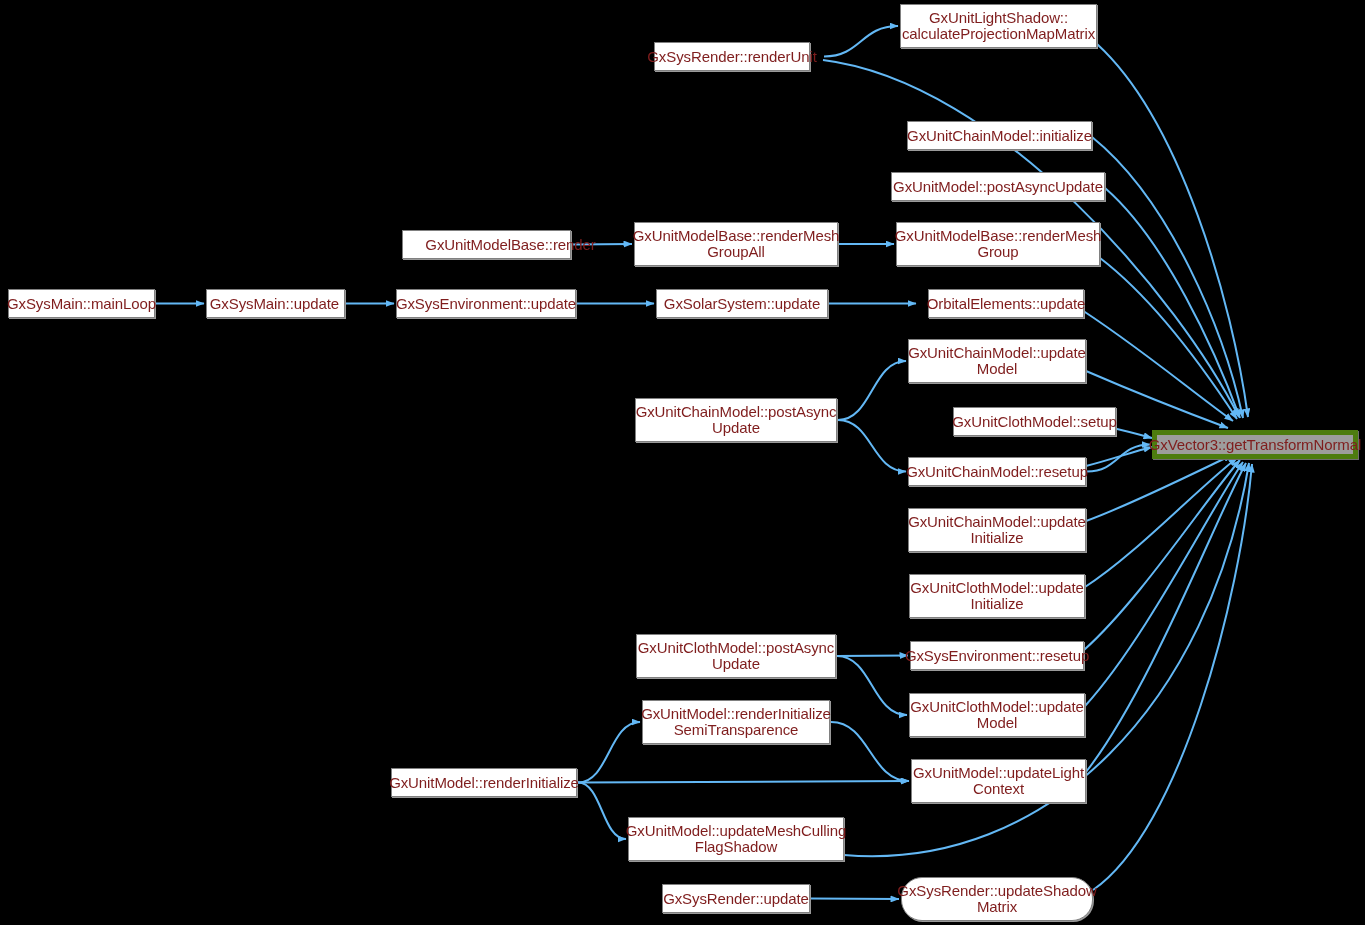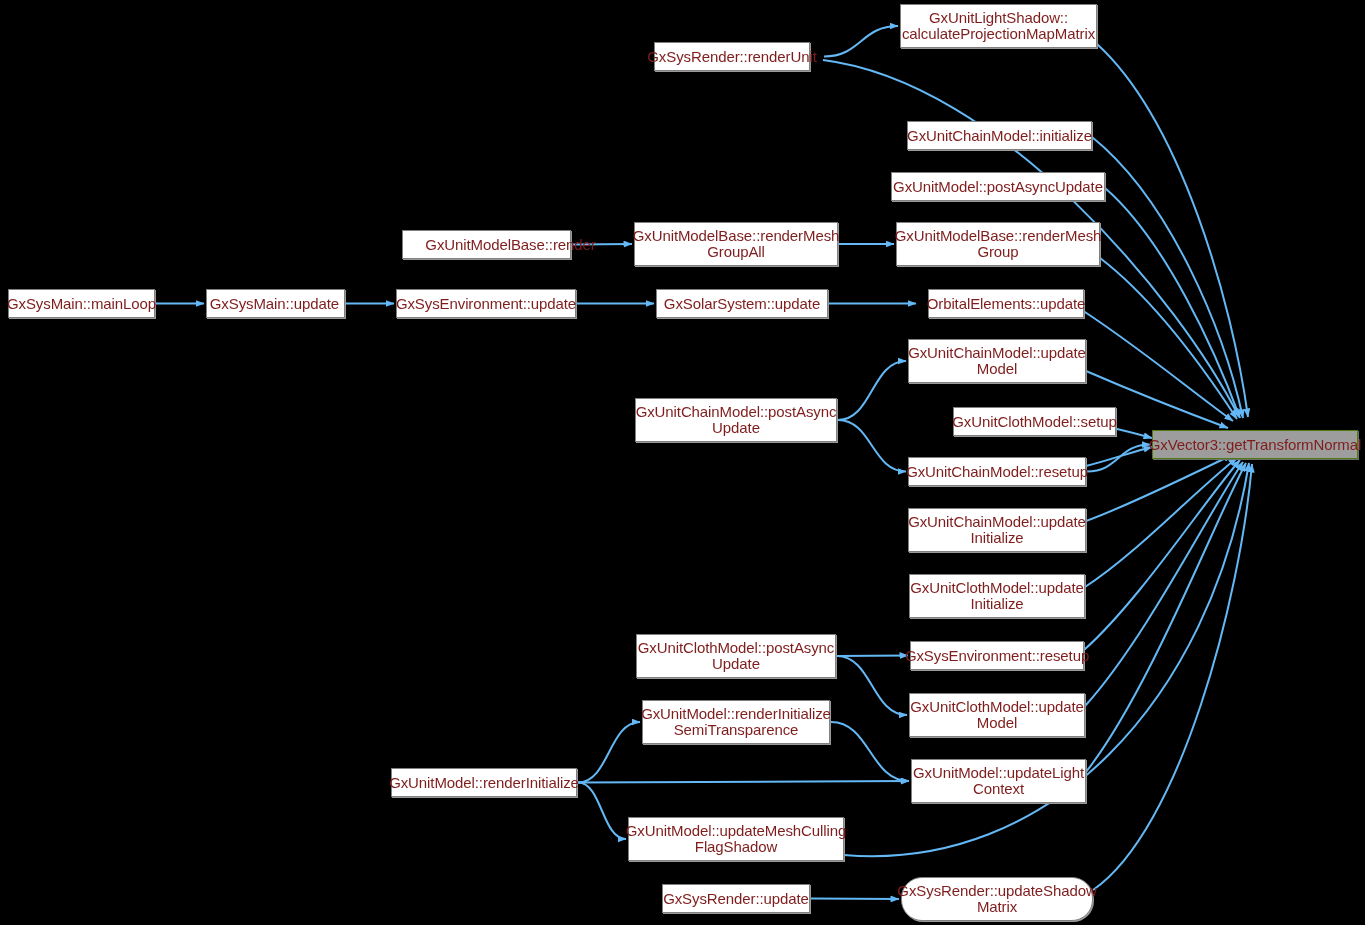--- a/index.html
+++ b/index.html
@@ -35,21 +35,21 @@
     display: flex;
     align-items: center;
     justify-content: center;
     text-align: center;
     letter-spacing: -0.1px;
     white-space: pre-line;
     z-index: 5;
   }
   .node.highlight {
     background: #9d9d9d;
-    border: 1px solid #4d7c0f;
+    border: 5px solid #4d7c0f;
     box-shadow: 1px 1px 0 0 #6e6e6e;
   }
   .node-label {
     display: block;
     padding: 0 5px;
     white-space: pre-line;
   }
 </style>
 </head>
 <body>

